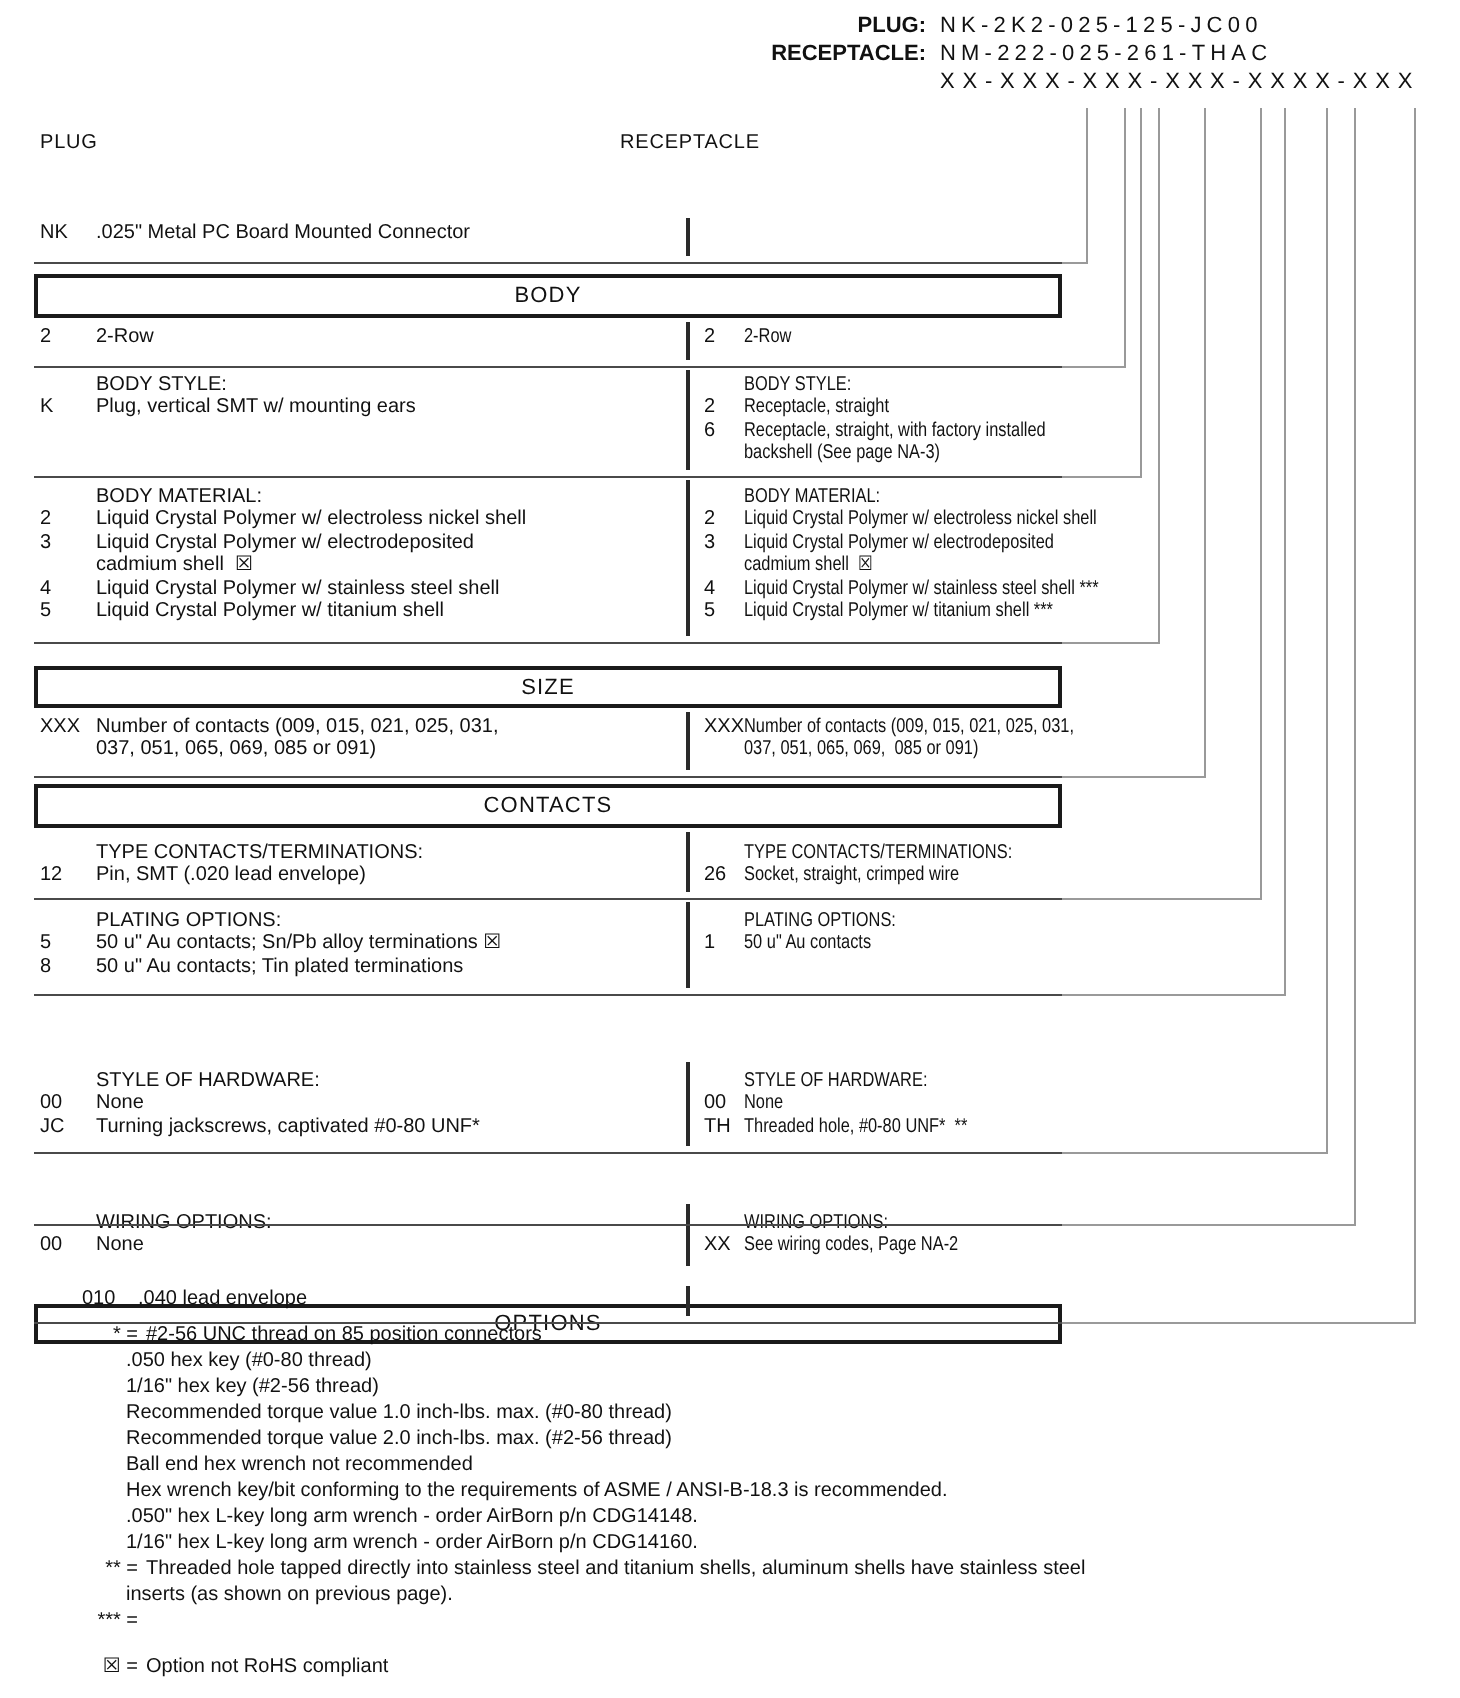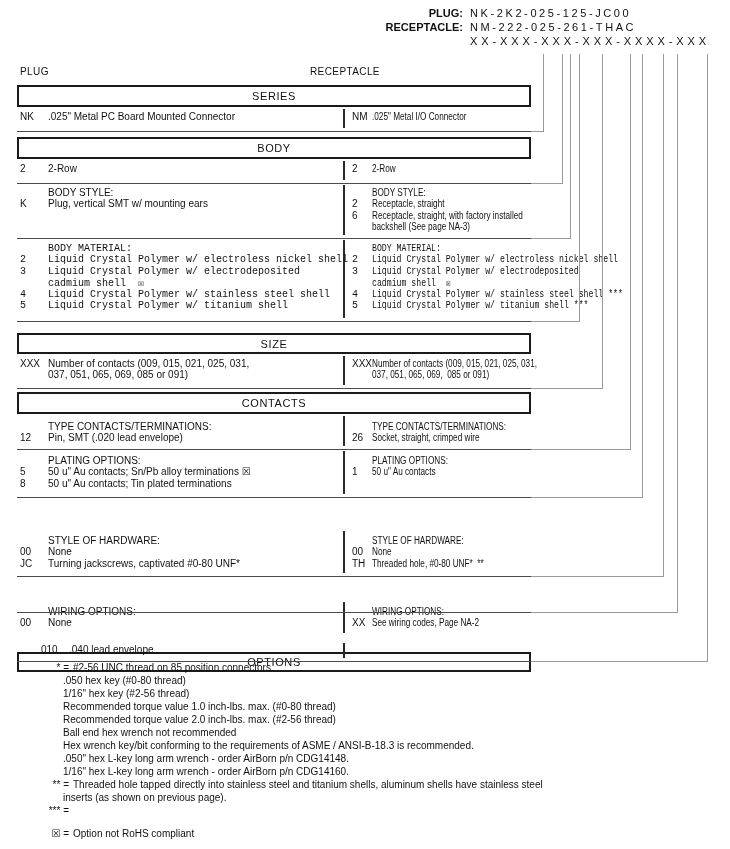--- a/index.html
+++ b/index.html
@@ -45,35 +45,26 @@
     <span class="pn-value">NM-222-025-261-THAC</span>
   </div>
   <div class="pn-row" style="top:35px;">
     <span class="pn-template">XX-XXX-XXX-XXX-XXXX-XXX</span>
   </div>
 
   <span class="col-label" style="left:20px;">PLUG</span>
   <span class="col-label" style="left:310px;">RECEPTACLE</span>
 
   <div id="table-root" class="abs" style="left:0;top:0;width:730px;height:849px;">
-      <div class="hdr-box" style="top: 85px; height: 22px;">
-        <span>SERIES</span>
-      </div>
       <div class="row" style="top: 107px; height: 24px;">
         <div class="col-div" style="left: 326px; top: 2px; height: 19px;"></div>
         <div class="side" style="left: 0px; width: 326px;">
           <div class="line" style="top: 4px;">
             <span class="code" style="left: 3px;">NK</span>
             <span class="txt" style="left: 31px;">.025" Metal PC Board Mounted Connector</span>
-          </div>
-        </div>
-        <div class="side" style="left: 326px; width: 188px;">
-          <div class="line" style="top: 4px;">
-            <span class="code" style="left: 9px;">NM</span>
-            <span class="txt cond" style="left: 29px;">.025" Metal I/O Connector</span>
           </div>
         </div>
       </div>
       <div class="hline dark" style="left: 17px; top: 131px; width: 514px;"></div>
       <div class="hline light" style="left: 531px; top: 131px; width: 12px;"></div>
       <div class="vline" style="left: 543px; top: 54px; height: 78px;"></div>
       <div class="hdr-box" style="top: 137px; height: 22px;">
         <span>BODY</span>
       </div>
       <div class="row" style="top: 159px; height: 24px;">
@@ -118,21 +109,21 @@
             <span class="txt cond" style="left: 29px;">Receptacle, straight, with factory installed</span>
           </div>
           <div class="line" style="top: 38.2px;">
             <span class="txt cond" style="left: 29px;">backshell (See page NA-3)</span>
           </div>
         </div>
       </div>
       <div class="hline dark" style="left: 17px; top: 238px; width: 514px;"></div>
       <div class="hline light" style="left: 531px; top: 238px; width: 39px;"></div>
       <div class="vline" style="left: 570px; top: 54px; height: 185px;"></div>
-      <div class="row" style="top: 238px; height: 83px; font-family: Liberation Mono, monospace;">
+      <div class="row" style="top: 238px; height: 83px;">
         <div class="col-div" style="left: 326px; top: 2px; height: 78px;"></div>
         <div class="side" style="left: 0px; width: 326px;">
           <div class="line" style="top: 5px;">
             <span class="txt" style="left: 31px;">BODY MATERIAL:</span>
           </div>
           <div class="line" style="top: 16.4px;">
             <span class="code" style="left: 3px;">2</span>
             <span class="txt" style="left: 31px;">Liquid Crystal Polymer w/ electroless nickel shell</span>
           </div>
           <div class="line" style="top: 27.8px;">

